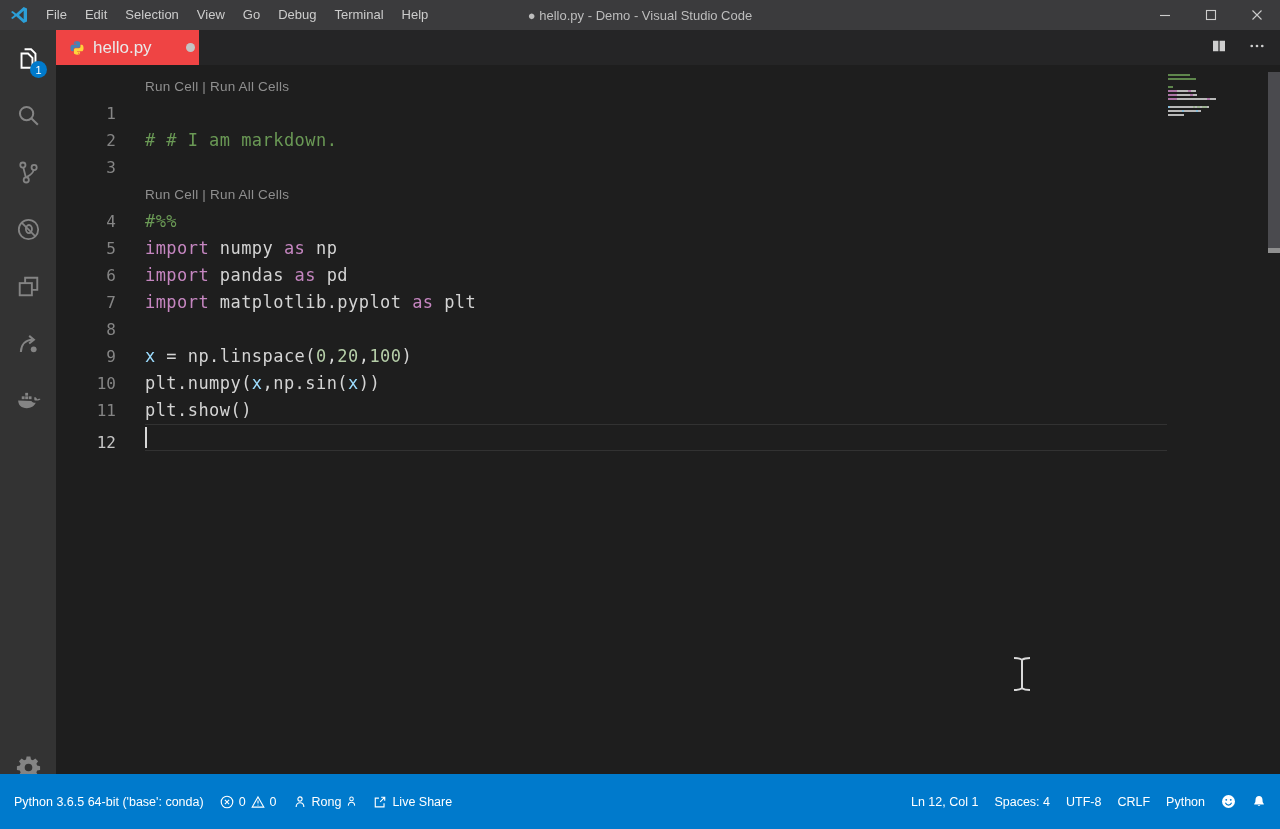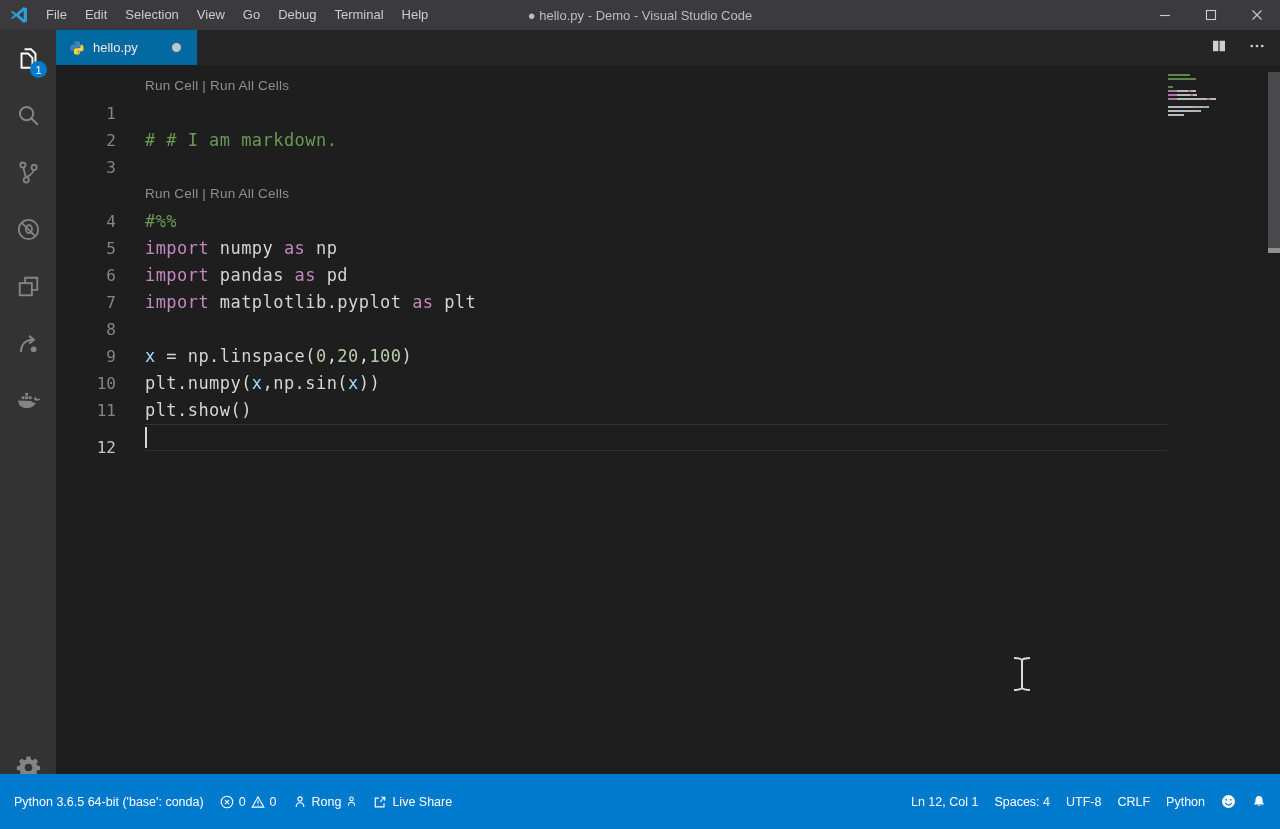--- a/index.html
+++ b/index.html
@@ -19,29 +19,29 @@
   .activitybar{position:absolute;top:30px;left:0;width:56px;bottom:23px;background:#333333;display:flex;flex-direction:column;align-items:center;z-index:4;}
   .act-item{width:56px;height:57px;display:flex;align-items:center;justify-content:center;color:#848484;position:relative;}
   .act-item.active{color:#ffffff;}
   .act-item svg{width:27px;height:27px;}
   .act-badge{position:absolute;right:9px;bottom:9px;background:#007acc;color:#ffffff;border-radius:50%;width:17px;height:17px;font-size:11px;display:flex;align-items:center;justify-content:center;}
   .act-bottom{margin-top:auto;margin-bottom:10px;}
 
   
   .editor-region{position:absolute;left:56px;top:30px;right:0;bottom:23px;background:#1e1e1e;}
   .tabbar{height:35px;background:#252526;display:flex;align-items:stretch;}
-  .tab{display:flex;align-items:center;gap:8px;padding:0 10px 0 13px;background:#0369a1;color:#e9e9e9;font-size:13px;min-width:118px;}
+  .tab{display:flex;align-items:center;gap:8px;padding:0 4px 0 13px;background:#ef4444;color:#e9e9e9;font-size:17px;min-width:118px;}
   .tab .pyicon{width:16px;height:16px;display:flex;}
   .dirty-dot{width:9px;height:9px;border-radius:50%;background:#c4c4c4;margin-left:26px;}
   .tab-actions{margin-left:auto;display:flex;align-items:center;gap:20px;padding-right:14px;color:#cfcfcf;}
   .tab-actions svg{width:18px;height:18px;}
 
   .editor{position:absolute;top:35px;left:0;right:0;bottom:0;overflow:hidden;}
   .code-area{position:absolute;top:8px;left:0;right:0;}
-  .row{display:flex;height:27px;line-height:27px;font-family:"DejaVu Sans Mono","Liberation Mono",monospace;font-size:17px;letter-spacing:0.45px;white-space:pre;}
+  .row{display:flex;height:27px;line-height:27px;font-family:"DejaVu Sans Mono","Liberation Mono",monospace;font-size:17px;letter-spacing:0.45px;white-space:pre;align-items:center;}
   .gutter{width:60px;flex:none;text-align:right;color:#858585;font-size:16px;letter-spacing:0;}
   .gutter.active-num{color:#c6c6c6;margin-top:10px;}
   .content{flex:1;margin-left:29px;margin-right:113px;position:relative;}
   .row.codelens .content{font-family:"Liberation Sans",sans-serif;font-size:13.5px;color:#8f8f8f;letter-spacing:0.2px;line-height:26px;}
   .codelens-link{cursor:pointer;}
   .row.current .content{border-top:1px solid #323232;border-bottom:1px solid #323232;line-height:25px;}
   .caret{display:inline-block;width:2px;height:21px;background:#d7d7d7;vertical-align:middle;margin-top:-2px;}
 
   .tok-comment{color:#6a9955;}
   .tok-keyword{color:#c586c0;}

